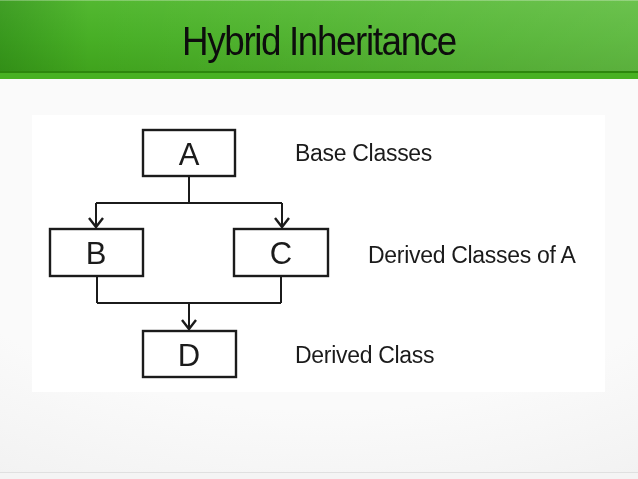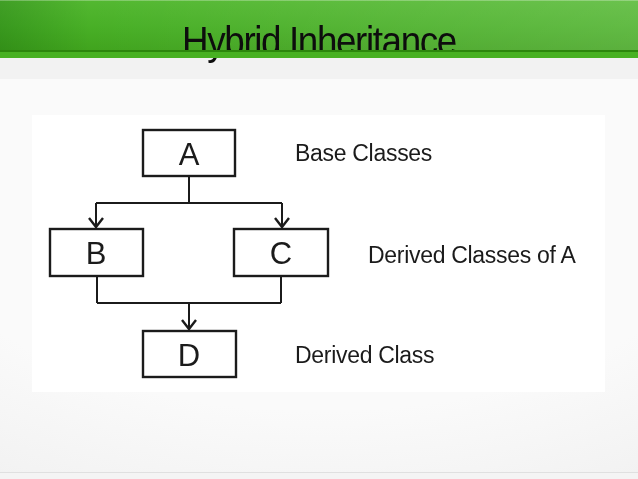--- a/index.html
+++ b/index.html
@@ -23,21 +23,21 @@
     height:479px;
     overflow:hidden;
     background:#f2f2f2;
   }
 
   
   .title-bar{
     position:absolute;
     left:0; top:0;
     width:638px;
-    height:58px;
+    height:79px;
     background:
       linear-gradient(to right,
         rgba(0,70,0,0.22) 0%,
         rgba(0,70,0,0.00) 14%,
         rgba(255,255,255,0.08) 60%,
         rgba(255,255,255,0.14) 100%),
       linear-gradient(to bottom,
         var(--green-top) 0%,
         var(--green-mid) 48%,
         var(--green-bot) 100%);

